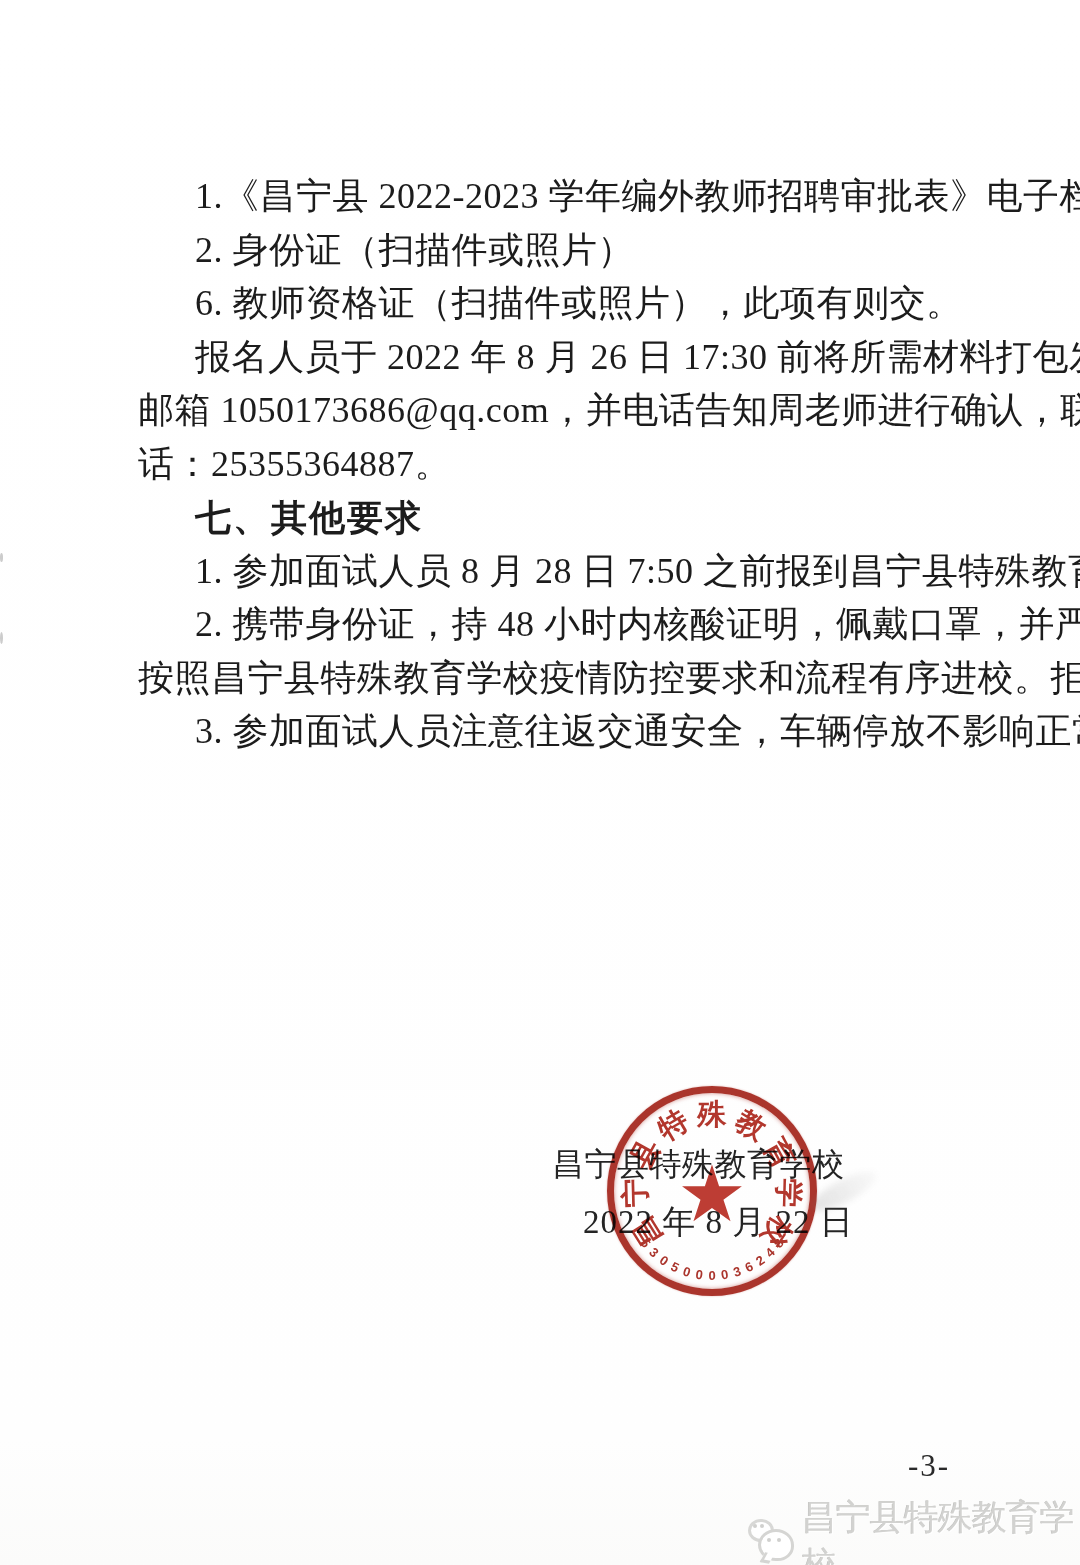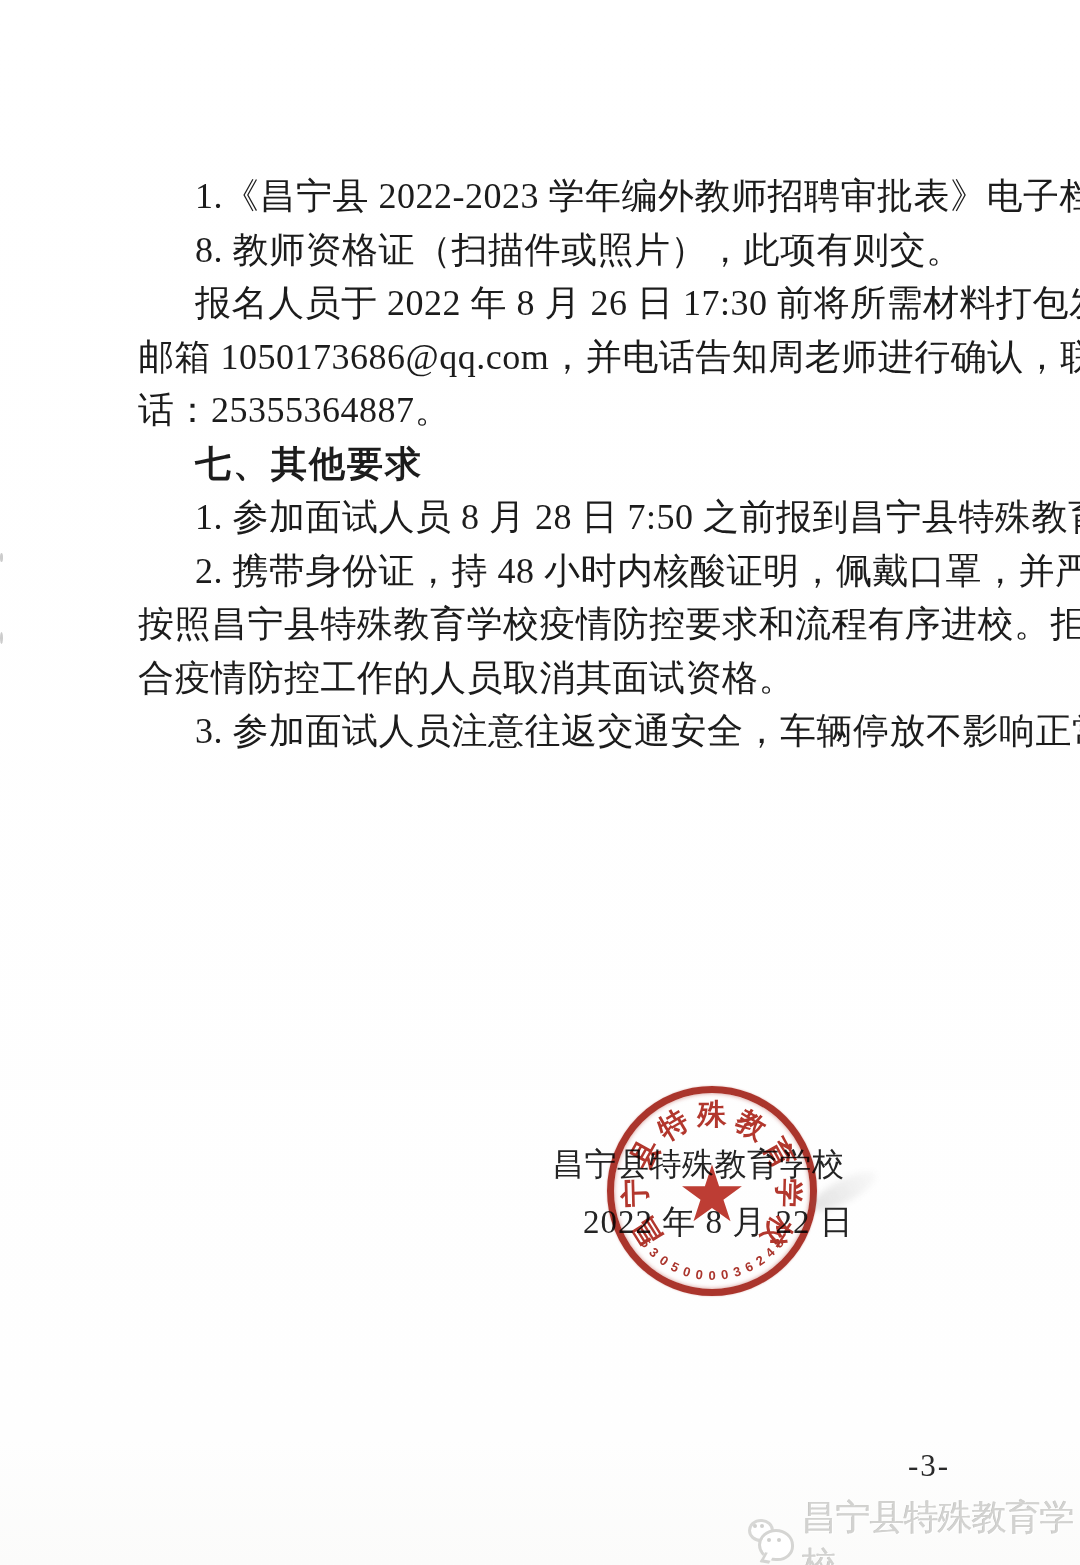--- a/index.html
+++ b/index.html
@@ -16,21 +16,21 @@
   .doc{
     position:absolute;
     left:138px;top:170px;width:812px;
     font-size:36px;line-height:53.5px;
     letter-spacing:0.5px;
     text-align:left;
   }
   .line{white-space:nowrap;}
   .indent{padding-left:57px;}
   .heading{
-    font-family:Liberation Serif, serif;
+    font-family:Liberation Sans, sans-serif;
     font-weight:bold;
     letter-spacing:2px;
   }
   
   .sign-org{
     position:absolute;left:552px;top:1143px;
     font-size:32px;letter-spacing:0.5px;color:#242424;
   }
   .sign-date{
     position:absolute;left:583px;top:1200px;
@@ -115,29 +115,29 @@
   .s1{left:0;top:553px;width:3px;height:9px;}
   .s2{left:0;top:632px;width:3px;height:12px;}
 </style>
 </head>
 <body>
 
 <div class="page">
 
   <main class="doc">
     <div class="line indent">1.《昌宁县 2022-2023 学年编外教师招聘审批表》电子档；</div>
-    <div class="line indent">8. 教师资格证（扫描件或照片），此项有则交。</div>
+    <div class="line indent">2. 身份证（扫描件或照片）</div>
+    <div class="line indent">6. 教师资格证（扫描件或照片），此项有则交。</div>
     <div class="line indent">报名人员于 2022 年 8 月 26 日 17:30 前将所需材料打包发至</div>
     <div class="line">邮箱 1050173686@qq.com，并电话告知周老师进行确认，联系电</div>
     <div class="line">话：25355364887。</div>
     <div class="line indent heading">七、其他要求</div>
     <div class="line indent">1. 参加面试人员 8 月 28 日 7:50 之前报到昌宁县特殊教育学</div>
     <div class="line indent">2. 携带身份证，持 48 小时内核酸证明，佩戴口罩，并严格</div>
     <div class="line">按照昌宁县特殊教育学校疫情防控要求和流程有序进校。拒不配</div>
-    <div class="line">合疫情防控工作的人员取消其面试资格。</div>
     <div class="line indent">3. 参加面试人员注意往返交通安全，车辆停放不影响正常道</div>
   </main>
 
   <div class="sign-org">昌宁县特殊教育学校</div>
   <div class="sign-date">2022 年 8 月 22 日</div>
 
   <div class="seal">
     <div class="seal-ring"></div>
     <div class="seal-arc">
         <span style="transform: rotate(-122deg) translateY(-76px);">昌</span>

